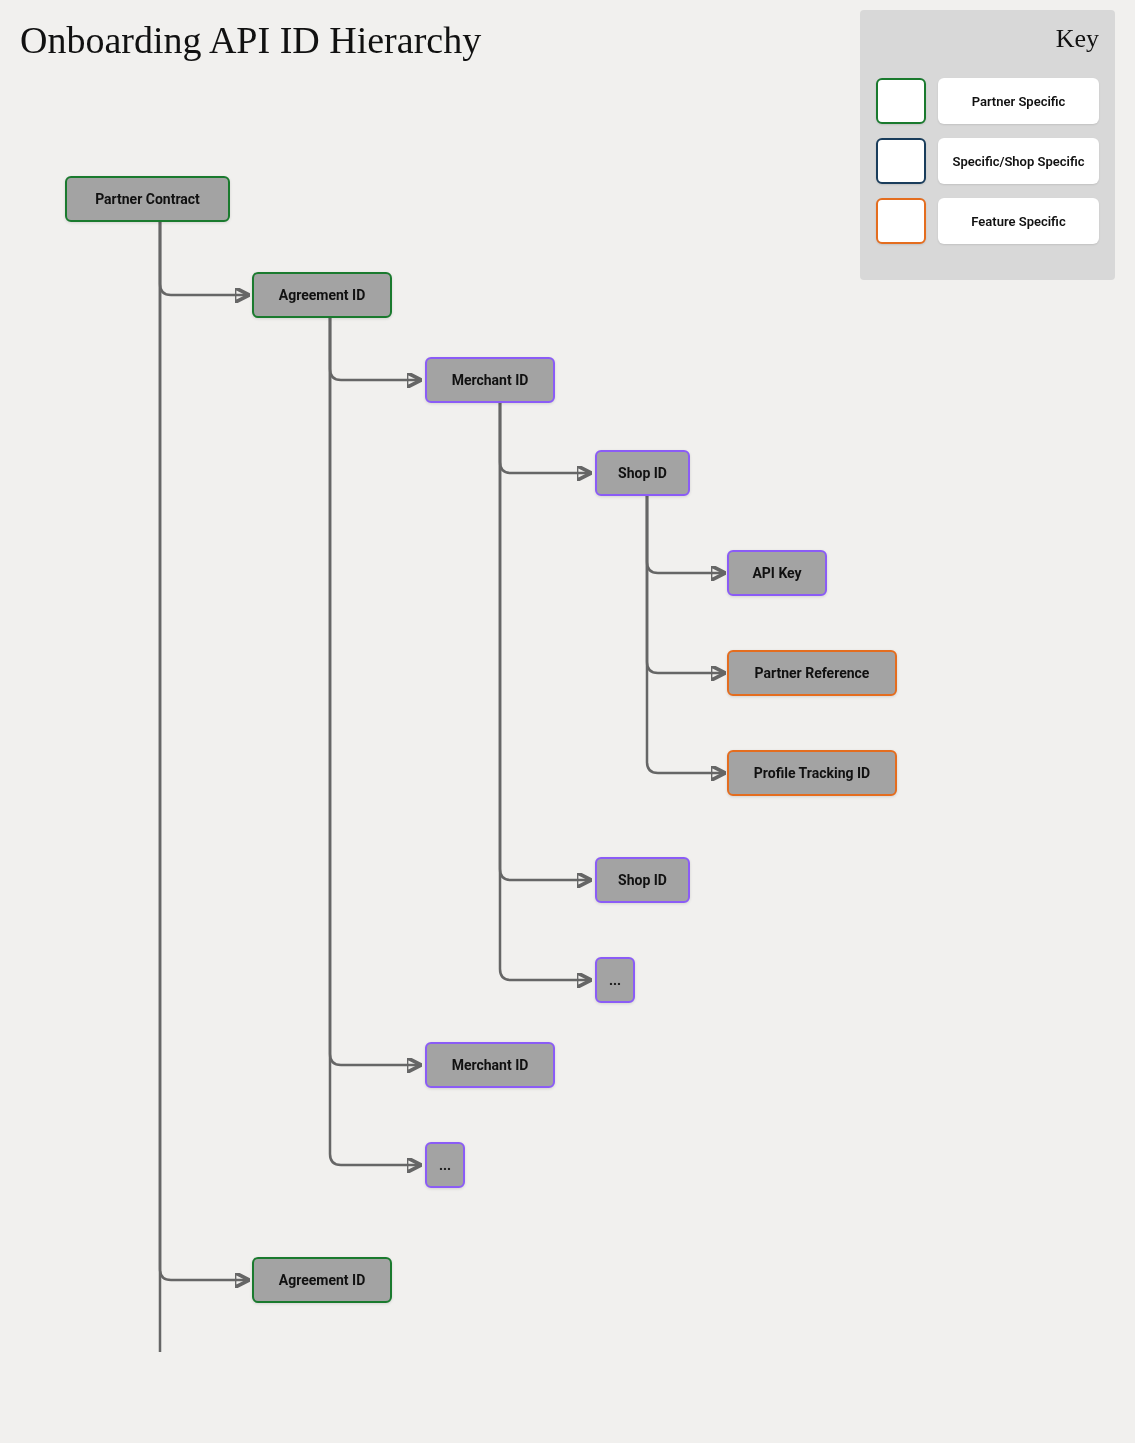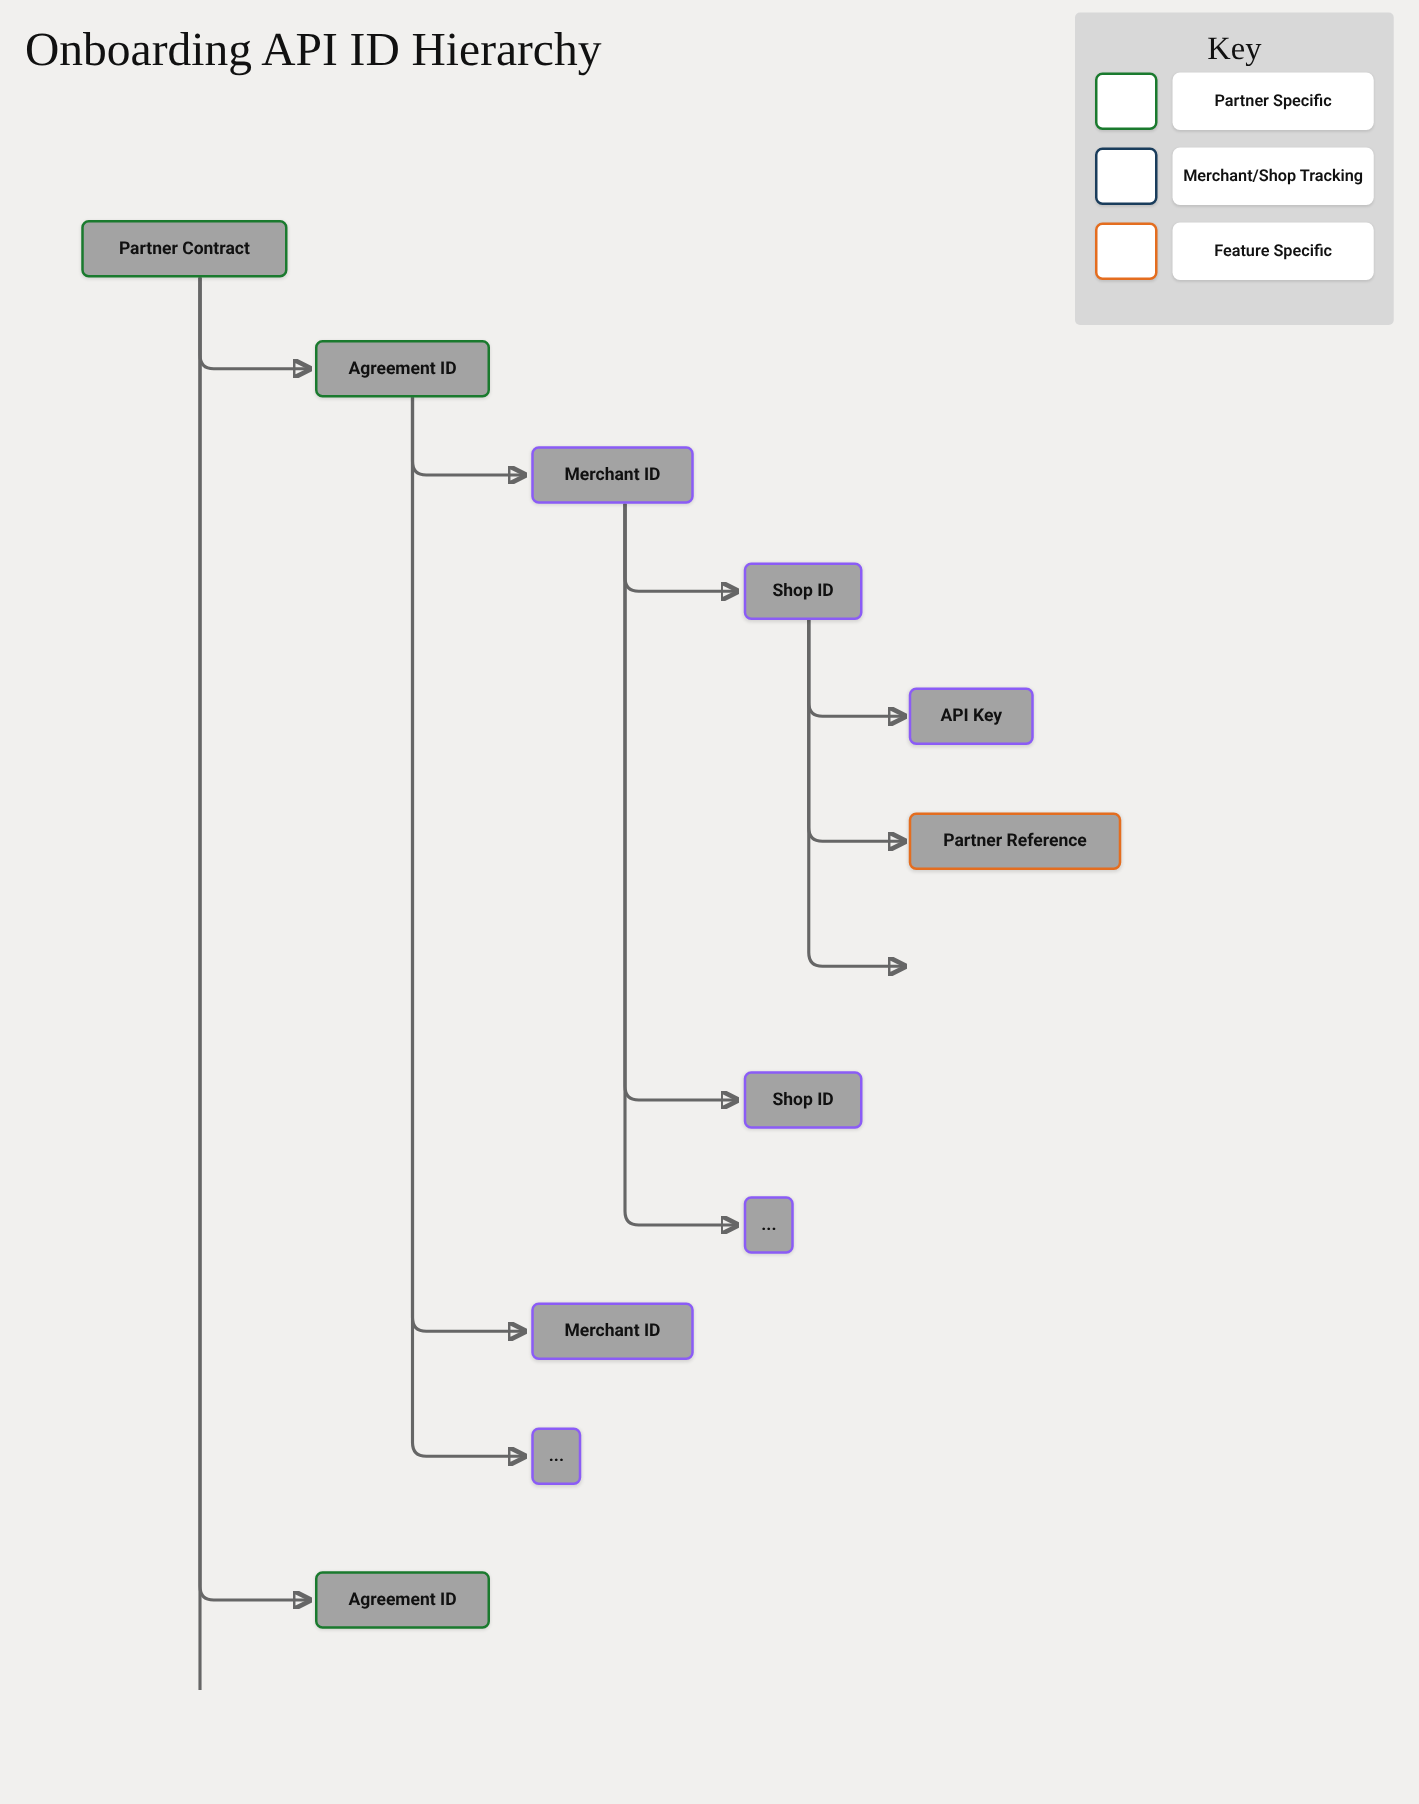--- a/index.html
+++ b/index.html
@@ -27,25 +27,25 @@
     position: absolute;
     right: 20px;
     top: 10px;
     width: 255px;
     background: #d8d8d8;
     border-radius: 4px;
     padding: 14px 16px 18px 16px;
     box-sizing: border-box;
   }
   .legend-title {
-    text-align: center;
+    text-align: right;
     font-family: Georgia, "Times New Roman", serif;
     font-size: 26px;
     font-weight: 400;
-    margin-bottom: 4px;
+    margin-bottom: 24px;
   }
   .legend-row {
     display: flex;
     align-items: stretch;
     gap: 12px;
     margin-bottom: 14px;
     justify-content: space-between;
   }
   .legend-row:last-child { margin-bottom: 18px; }
   .legend-swatch {
@@ -113,21 +113,21 @@
 
   <div class="legend">
     <div class="legend-title">Key</div>
 
     <div class="legend-row">
       <div class="legend-swatch swatch-partner"></div>
       <div class="legend-label">Partner Specific</div>
     </div>
     <div class="legend-row">
       <div class="legend-swatch swatch-merchant"></div>
-      <div class="legend-label">Merchant/Shop Tracking</div>
+      <div class="legend-label">Specific/Shop Specific</div>
     </div>
     <div class="legend-row">
       <div class="legend-swatch swatch-feature"></div>
       <div class="legend-label">Feature Specific</div>
     </div>
   </div>
 
   <svg class="connectors">
     <defs>
       <marker id="arrow" viewBox="0 0 10 10" refX="9" refY="5" markerWidth="6" markerHeight="6" orient="auto-start-reverse">
@@ -163,20 +163,21 @@
   <div class="node partner" style="left:65px;  top:176px; min-width:165px;">Partner Contract</div>
 
   <div class="node partner" style="left:252px; top:272px; min-width:140px;">Agreement ID</div>
 
   <div class="node merchant" style="left:425px; top:357px; min-width:130px;">Merchant ID</div>
 
   <div class="node merchant" style="left:595px; top:450px; min-width:95px;">Shop ID</div>
 
   <div class="node merchant" style="left:727px; top:550px; min-width:100px;text-align:right;">API Key</div>
   <div class="node feature" style="left:727px; top:650px; min-width:170px;">Partner Reference</div>
+  <div class="node feature" style="left:727px; top:750px; min-width:170px;">Profile Tracking ID</div>
 
   <div class="node merchant" style="left:595px; top:857px; min-width:95px;">Shop ID</div>
   <div class="node merchant" style="left:595px; top:957px; min-width:40px;">...</div>
 
   <div class="node merchant" style="left:425px; top:1042px; min-width:130px;">Merchant ID</div>
   <div class="node merchant" style="left:425px; top:1142px; min-width:40px;">...</div>
 
   <div class="node partner" style="left:252px; top:1257px; min-width:140px;">Agreement ID</div>
   <div class="node partner" style="left:252px; top:1357px; min-width:40px;">...</div>
 

